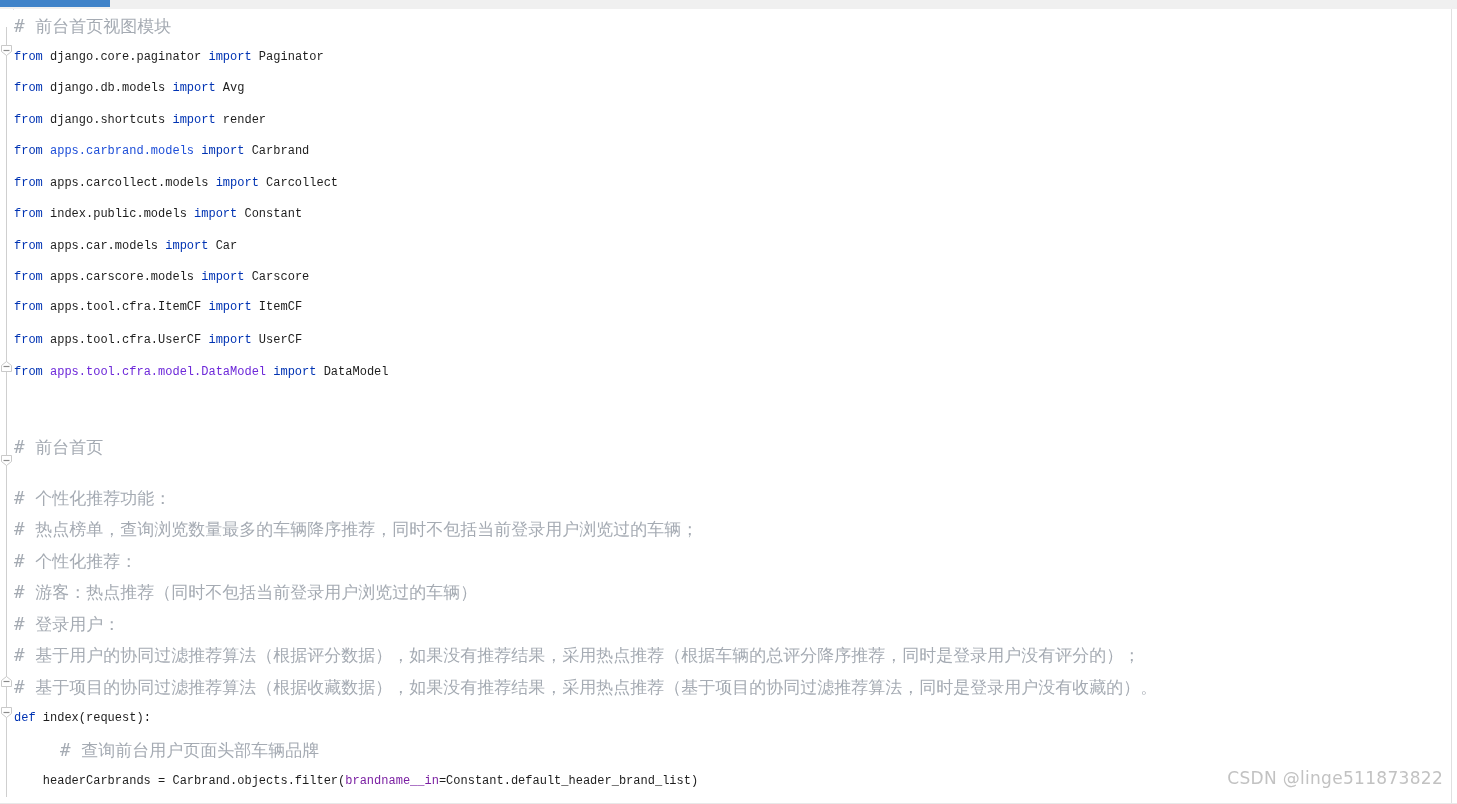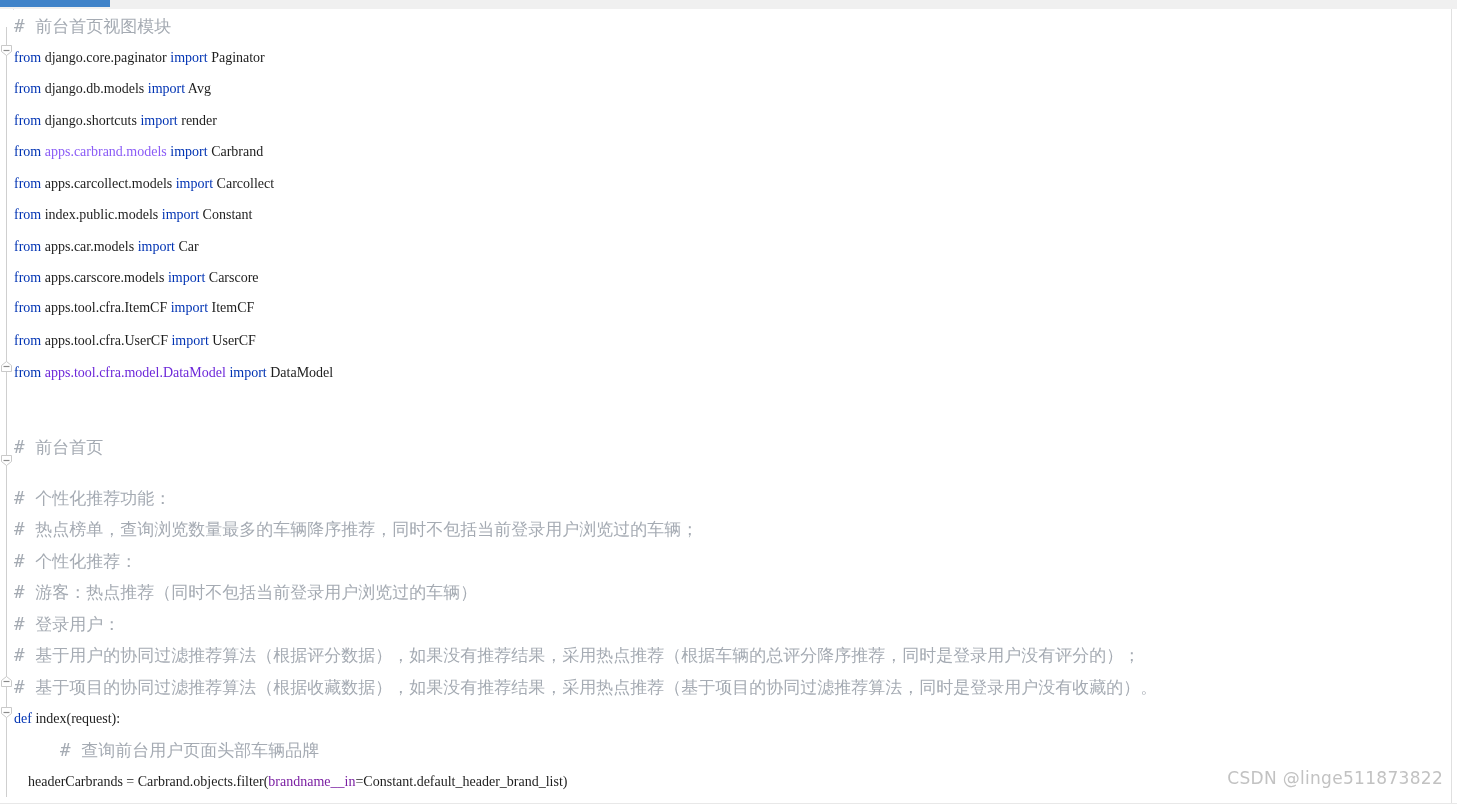--- a/index.html
+++ b/index.html
@@ -66,22 +66,22 @@
     background: #ffffff;
     overflow: hidden;
   }
 
   .code-line {
     position: absolute;
     left: 0;
     height: 31.5px;
     line-height: 31.5px;
     white-space: pre;
-    font-family: Liberation Serif, serif;
-    font-size: 14px;
+    font-family: Liberation Mono, monospace;
+    font-size: 12px;
     letter-spacing: 0px;
     color: #1a1a1a;
   }
 
   
   .tok-kw      { color: #0033b3; }
   .tok-plain   { color: #1d1d1d; }
   .tok-param   { color: #7a1fa2; }
 
   
@@ -181,21 +181,21 @@
           <line x1="3.5" y1="6.5" x2="9.5" y2="6.5" stroke="#8a8a8a" stroke-width="1.2"></line>
         </svg>
       </div>
     </div>
 
   <div id="code-surface">
       <div class="code-line comment-line" id="line-1" style="top: 2px; color: rgb(165, 171, 179);"><span class="hash" style="color: rgb(165, 171, 179);">#</span><span>  前台首页视图模块</span></div>
       <div class="code-line" id="line-2" style="top: 33px;"><span class="tok-kw" style="color: rgb(0, 51, 179);">from</span><span class="tok-plain" style="color: rgb(29, 29, 29);"> django.core.paginator </span><span class="tok-kw" style="color: rgb(0, 51, 179);">import</span><span class="tok-plain" style="color: rgb(29, 29, 29);"> Paginator</span></div>
       <div class="code-line" id="line-3" style="top: 64px;"><span class="tok-kw" style="color: rgb(0, 51, 179);">from</span><span class="tok-plain" style="color: rgb(29, 29, 29);"> django.db.models </span><span class="tok-kw" style="color: rgb(0, 51, 179);">import</span><span class="tok-plain" style="color: rgb(29, 29, 29);"> Avg</span></div>
       <div class="code-line" id="line-4" style="top: 96px;"><span class="tok-kw" style="color: rgb(0, 51, 179);">from</span><span class="tok-plain" style="color: rgb(29, 29, 29);"> django.shortcuts </span><span class="tok-kw" style="color: rgb(0, 51, 179);">import</span><span class="tok-plain" style="color: rgb(29, 29, 29);"> render</span></div>
-      <div class="code-line" id="line-5" style="top: 127px;"><span class="tok-kw" style="color: rgb(0, 51, 179);">from</span><span class="tok-plain" style="color: #8b5cf6;"> apps.carbrand.models </span><span class="tok-kw" style="color: rgb(0, 51, 179);">import</span><span class="tok-plain" style="color: rgb(29, 29, 29);"> Carbrand</span></div>
+      <div class="code-line" id="line-5" style="top: 127px;"><span class="tok-kw" style="color: rgb(0, 51, 179);">from</span><span class="tok-plain" style="color: #1d4ed8;"> apps.carbrand.models </span><span class="tok-kw" style="color: rgb(0, 51, 179);">import</span><span class="tok-plain" style="color: rgb(29, 29, 29);"> Carbrand</span></div>
       <div class="code-line" id="line-6" style="top: 159px;"><span class="tok-kw" style="color: rgb(0, 51, 179);">from</span><span class="tok-plain" style="color: rgb(29, 29, 29);"> apps.carcollect.models </span><span class="tok-kw" style="color: rgb(0, 51, 179);">import</span><span class="tok-plain" style="color: rgb(29, 29, 29);"> Carcollect</span></div>
       <div class="code-line" id="line-7" style="top: 190px;"><span class="tok-kw" style="color: rgb(0, 51, 179);">from</span><span class="tok-plain" style="color: rgb(29, 29, 29);"> index.public.models </span><span class="tok-kw" style="color: rgb(0, 51, 179);">import</span><span class="tok-plain" style="color: rgb(29, 29, 29);"> Constant</span></div>
       <div class="code-line" id="line-8" style="top: 222px;"><span class="tok-kw" style="color: rgb(0, 51, 179);">from</span><span class="tok-plain" style="color: rgb(29, 29, 29);"> apps.car.models </span><span class="tok-kw" style="color: rgb(0, 51, 179);">import</span><span class="tok-plain" style="color: rgb(29, 29, 29);"> Car</span></div>
       <div class="code-line" id="line-9" style="top: 253px;"><span class="tok-kw" style="color: rgb(0, 51, 179);">from</span><span class="tok-plain" style="color: rgb(29, 29, 29);"> apps.carscore.models </span><span class="tok-kw" style="color: rgb(0, 51, 179);">import</span><span class="tok-plain" style="color: rgb(29, 29, 29);"> Carscore</span></div>
       <div class="code-line" id="line-10" style="top: 283px;"><span class="tok-kw" style="color: rgb(0, 51, 179);">from</span><span class="tok-plain" style="color: rgb(29, 29, 29);"> apps.tool.cfra.ItemCF </span><span class="tok-kw" style="color: rgb(0, 51, 179);">import</span><span class="tok-plain" style="color: rgb(29, 29, 29);"> ItemCF</span></div>
       <div class="code-line" id="line-11" style="top: 316px;"><span class="tok-kw" style="color: rgb(0, 51, 179);">from</span><span class="tok-plain" style="color: rgb(29, 29, 29); margin-top: 44px;"> apps.tool.cfra.UserCF </span><span class="tok-kw" style="color: rgb(0, 51, 179);">import</span><span class="tok-plain" style="color: rgb(29, 29, 29);"> UserCF</span></div>
       <div class="code-line" id="line-12" style="top: 348px;"><span class="tok-kw" style="color: rgb(0, 51, 179);">from</span><span class="tok-plain" style="color: #6d28d9;"> apps.tool.cfra.model.DataModel </span><span class="tok-kw" style="color: rgb(0, 51, 179);">import</span><span class="tok-plain" style="color: rgb(29, 29, 29);"> DataModel</span></div>
       <div class="code-line" id="line-13" style="top: 379px;">&nbsp;</div>
       <div class="code-line" id="line-14" style="top: 411px;">&nbsp;</div>
       <div class="code-line comment-line" id="line-15" style="top: 423px; color: rgb(165, 171, 179);"><span class="hash" style="color: rgb(165, 171, 179);">#</span><span>  前台首页</span></div>

